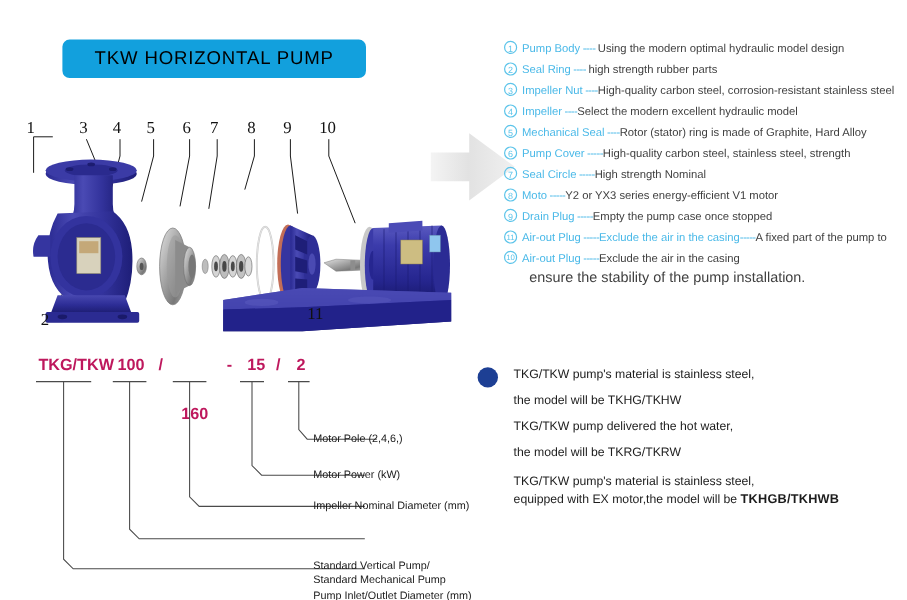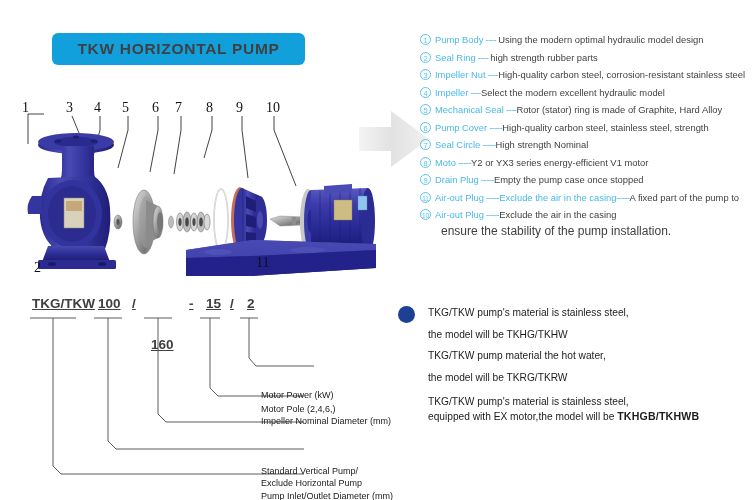--- a/index.html
+++ b/index.html
@@ -25,23 +25,23 @@
     top: 33px;
     width: 253px;
     height: 32px;
     background: #12a0dd;
     border-radius: 6px;
     display: flex;
     align-items: center;
     justify-content: center;
   }
   .title-banner .title-text {
-    color: #404040;
+    color: #000000;
     font-size: 15.5px;
-    font-weight: bold;
+    font-weight: normal;
     letter-spacing: 0.7px;
   }
 
   
   .pump-stage {
     position: absolute;
     left: 8px;
     top: 100px;
     width: 380px;
     height: 185px;
@@ -127,23 +127,22 @@
     top: 0;
     left: 0;
     width: 370px;
     height: 22px;
   }
   .code-token {
     position: absolute;
     font-family: "Liberation Sans", sans-serif;
     font-size: 13.5px;
     font-weight: bold;
-    color: #404040;
+    color: #be185d;
     white-space: nowrap;
-    text-decoration: underline;
   }
   .model-labels .mlabel {
     position: absolute;
     font-family: "Liberation Sans", sans-serif;
     font-size: 9px;
     color: #1a1a1a;
     white-space: nowrap;
   }
 
   
@@ -436,32 +435,32 @@
 
         <path d="M144,22 L144,118 L152,126 L290,126"></path>
 
         <path d="M94,22 L94,145 L102,153 L290,153"></path>
 
         <path d="M39,22 L39,170 L47,178 L290,178"></path>
       </g>
     </svg>
 
     <div class="model-labels">
-      <span class="mlabel" style="left:247px; top:64px;margin-top:44px;">Motor Pole (2,4,6,)</span>
+      <span class="mlabel" style="left:247px; top:64px;">Motor Pole (2,4,6,)</span>
       <span class="mlabel" style="left:247px; top:94px;">Motor Power  (kW)</span>
       <span class="mlabel" style="left:247px; top:120px;">Impeller Nominal Diameter (mm)</span>
       <span class="mlabel" style="left:247px; top:147px;margin-top:48px;">Pump Inlet/Outlet Diameter (mm)</span>
       <span class="mlabel" style="left:247px; top:170px;">Standard Vertical Pump/</span>
-      <span class="mlabel" style="left:247px; top:182px;">Exclude  Horizontal Pump</span>
+      <span class="mlabel" style="left:247px; top:182px;">Standard  Mechanical Pump</span>
     </div>
   </div>
 
   <div class="notes">
     <div class="note-bullet"></div>
     <div class="note-line">TKG/TKW pump's material is stainless steel,</div>
     <div class="note-line">the model will be TKHG/TKHW</div>
-    <div class="note-line">TKG/TKW pump material the hot water,</div>
+    <div class="note-line">TKG/TKW pump delivered the hot water,</div>
     <div class="note-line">the model will be TKRG/TKRW</div>
     <div class="note-line tight" style="margin-top:6px;">TKG/TKW pump's material is stainless steel,</div>
     <div class="note-line tight"><span>equipped with EX motor,the model will be </span><span class="note-strong">TKHGB/TKHWB</span></div>
   </div>
 
 </div>
 
 </body></html>

